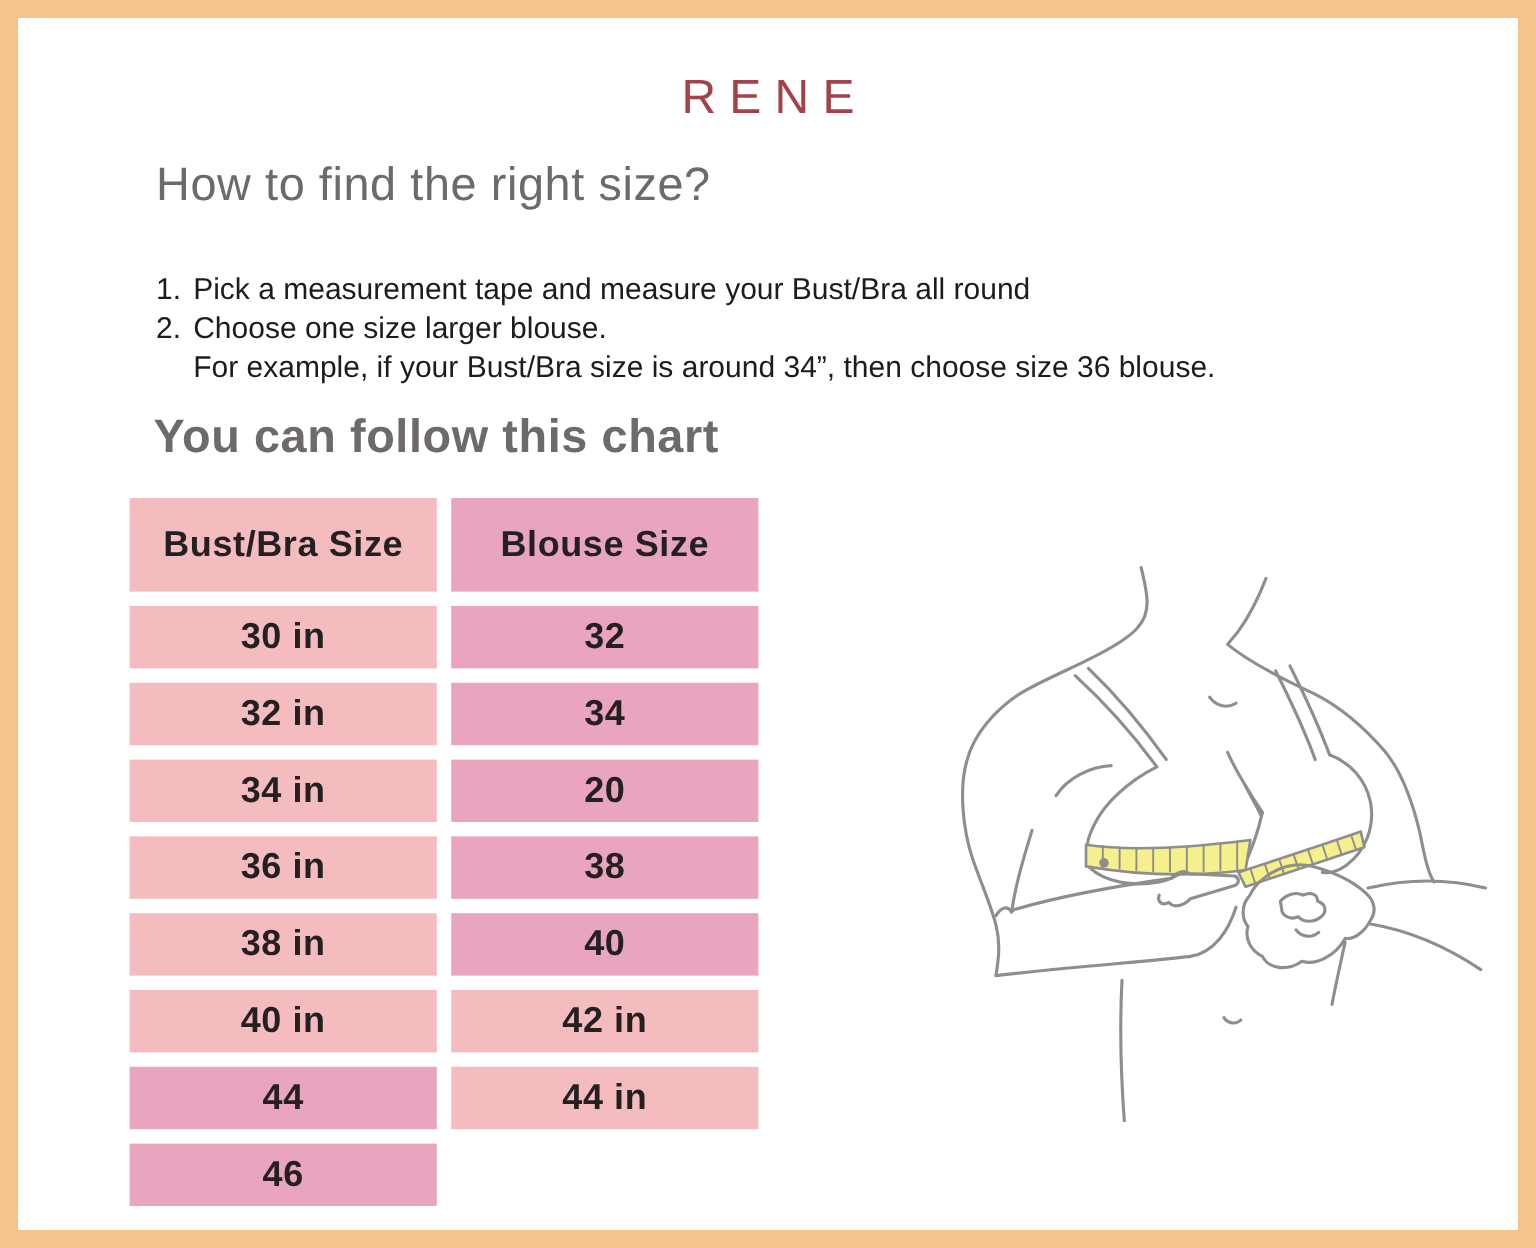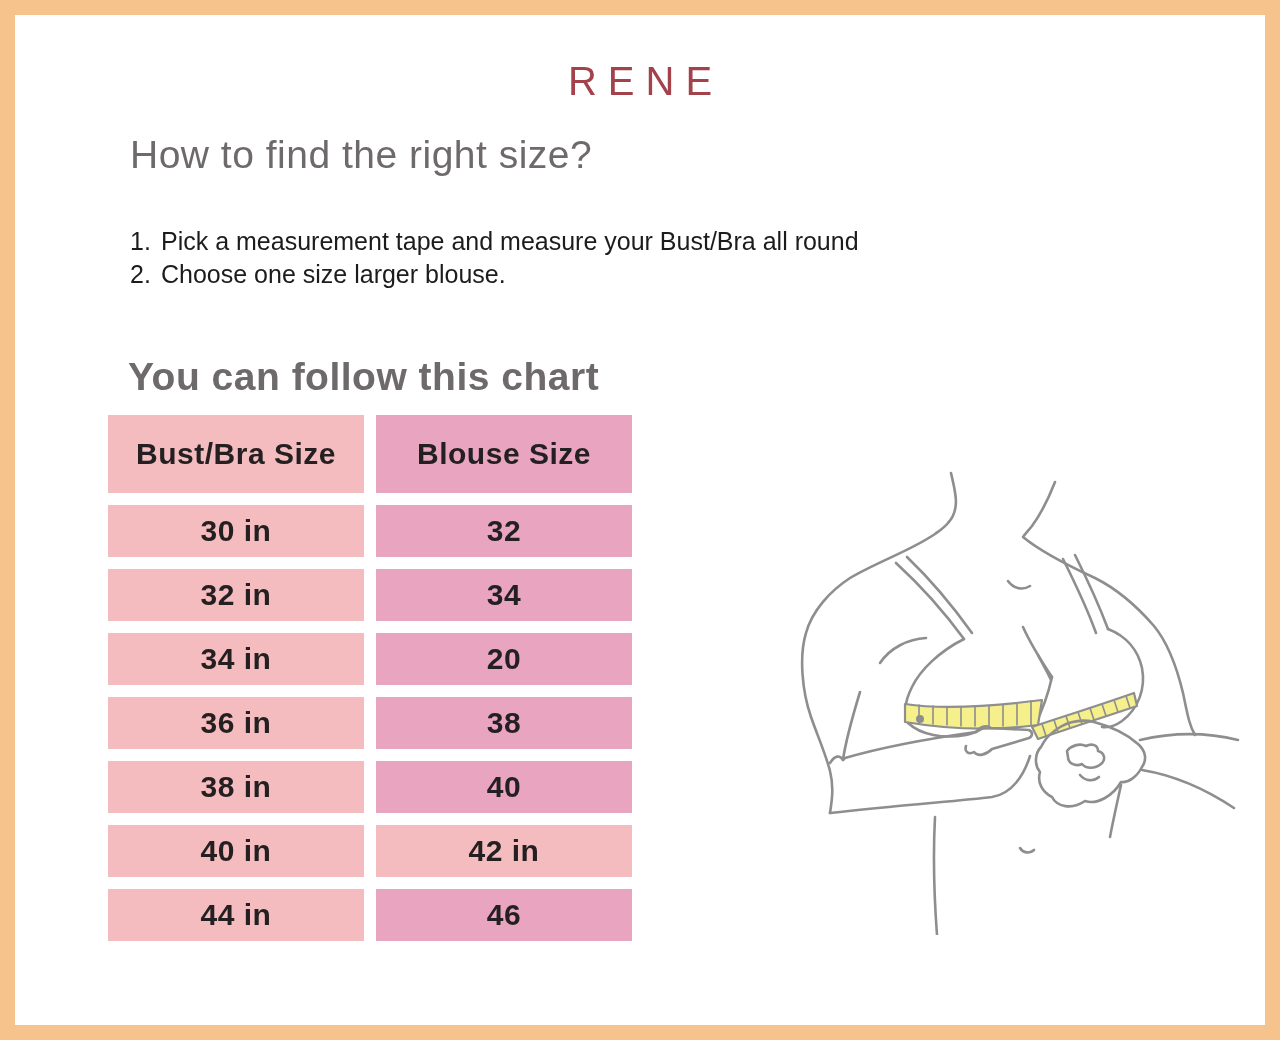--- a/index.html
+++ b/index.html
@@ -31,21 +31,20 @@
   }
   .h1{
     position:absolute;left:115px;top:118px;
     font-size:39px;font-weight:normal;color:var(--heading-gray);
     letter-spacing:0.5px;
   }
   .h2{
     position:absolute;left:113px;top:328px;
     font-size:39px;font-weight:bold;color:var(--heading-gray);
     letter-spacing:0.5px;
-    margin-top:12px;
   }
   .instructions{
     position:absolute;left:115px;top:210px;
     font-size:25px;color:var(--body-text);
     line-height:32.5px;
   }
   .ins-line{display:flex;}
   .ins-line .num{width:31px;flex:0 0 31px;}
   .size-table{
     position:absolute;left:93px;top:400px;
@@ -76,39 +75,44 @@
 
 <div class="instructions">
     <div class="ins-line">
       <span class="num">1.</span>
       <span>Pick a measurement tape and measure your Bust/Bra all round</span>
     </div>
     <div class="ins-line">
       <span class="num">2.</span>
       <span>Choose one size larger blouse.</span>
     </div>
+    <div class="ins-line">
+      <span class="num"></span>
+      <span>For example, if your Bust/Bra size is around 34”, then choose size 36 blouse.</span>
+    </div>
   </div>
 
 <div class="h2">You can follow this chart</div>
 
 <div class="size-table">
   <div class="cell left">Bust/Bra Size</div>
   <div class="cell right">Blouse Size</div>
 <div class="cell left">30 in</div>
     <div class="cell right">32</div>
     <div class="cell left">32 in</div>
     <div class="cell right">34</div>
     <div class="cell left">34 in</div>
     <div class="cell right">20</div>
     <div class="cell left">36 in</div>
     <div class="cell right">38</div>
     <div class="cell left">38 in</div>
     <div class="cell right">40</div>
     <div class="cell left">40 in</div>
     <div class="cell left">42 in</div>
+    <div class="cell right">44</div>
     <div class="cell left">44 in</div>
     <div class="cell right">46</div>
   </div>
 
 <div class="figure">
   <svg viewBox="0 0 480 480" xmlns="http://www.w3.org/2000/svg">
     <g fill="none" stroke="var(--line-gray)" stroke-width="2.6" stroke-linecap="round" stroke-linejoin="round">
 
       <path d="M171,18 C175,36 181,54 168,68 C164,73 159,76 155,79 C130,96 99,106 70,123 C50,136 32,156 26,178 C19,201 22,236 31,262 C38,282 46,300 50,316 C54,332 52,345 50,358"></path>
 

